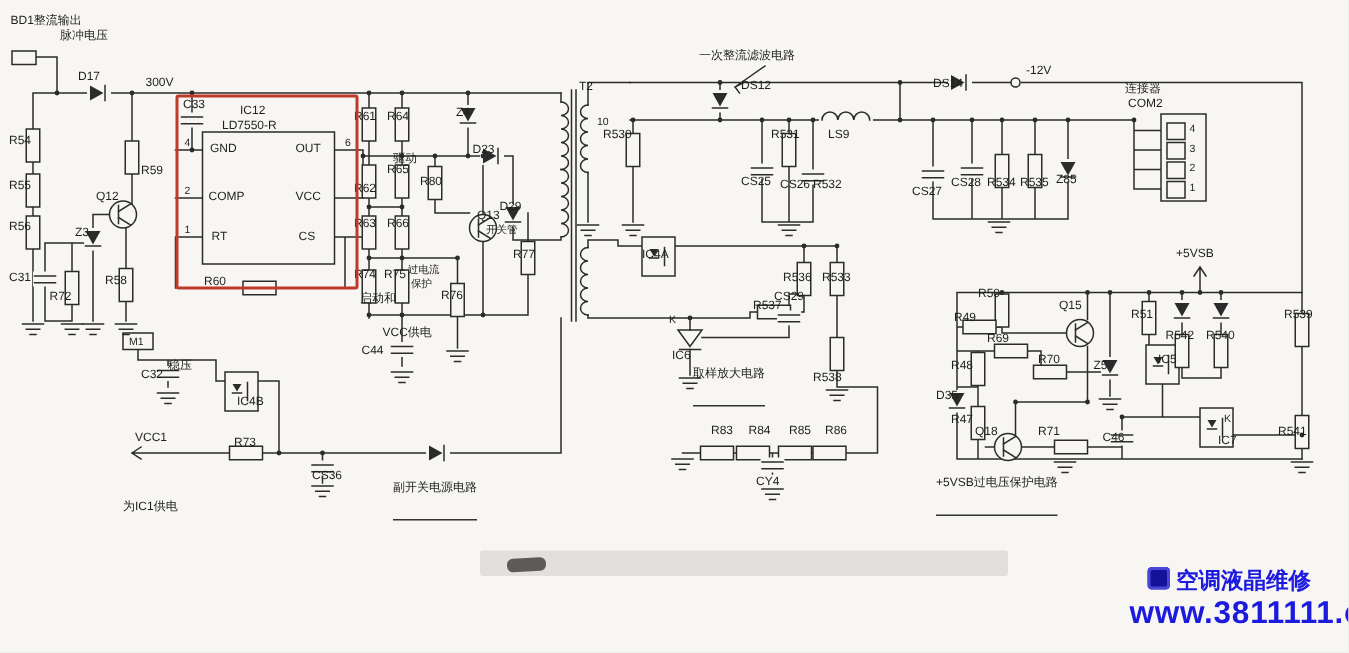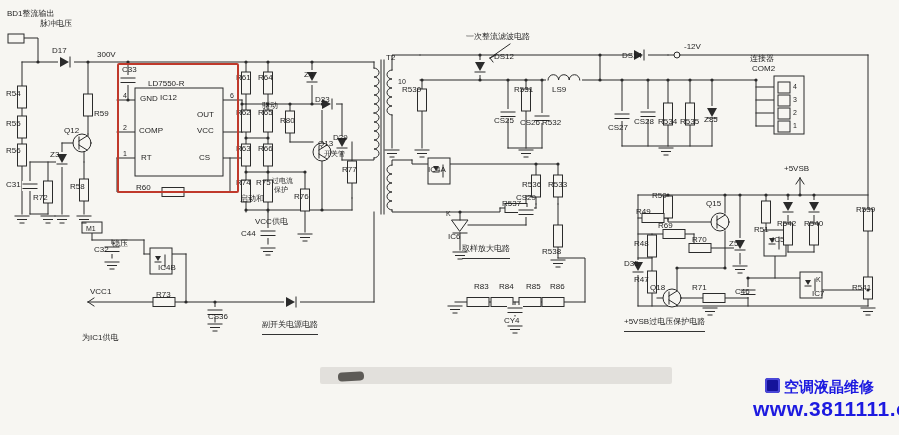--- a/index.html
+++ b/index.html
@@ -6,21 +6,21 @@
   #page{position:relative;width:899px;height:435px;background:#f7f6f2;overflow:hidden;
         font-family:"Liberation Sans",sans-serif;}
   #wires{position:absolute;left:0;top:0;}
   #wires line,#wires path,#wires circle,#wires rect{stroke:#2b2b2b;stroke-width:1;fill:none;stroke-linecap:square;}
   #wires .mask{fill:#f7f6f2;stroke:none;}
   #wires .box{fill:#f7f6f2;stroke:#2b2b2b;}
   #wires .fill{fill:#2b2b2b;stroke:none;}
   #wires .dot{fill:#2b2b2b;stroke:none;}
   .lbl{position:absolute;font-size:8px;line-height:1;color:#1f1f1f;white-space:nowrap;
        font-family:"Liberation Sans",sans-serif;}
-  .lbl.ann{border-bottom:1px solid #333;padding-bottom:5px;}
+  .lbl.ann{border-bottom:1px solid #333;padding-bottom:17px;}
   #highlight-box{position:absolute;left:117px;top:63px;width:118px;height:126px;
        border:2px solid #c0392b;border-radius:2px;}
   #title-band{position:absolute;left:320px;top:367px;width:352px;height:17px;
        background:rgba(120,115,105,.16);border-radius:2px;}
   #title-smudge{position:absolute;left:338px;top:372px;width:26px;height:9px;background:#3c3a36;
        border-radius:4px;opacity:.8;transform:rotate(-3deg);}
   #schematic-title{position:absolute;left:368px;top:370px;font-family:"Liberation Serif",serif;
        font-weight:bold;font-size:12.5px;letter-spacing:1px;color:#1c1c1c;}
   #watermark{position:absolute;left:750px;top:376px;width:146px;color:#1d1ae0;}
   #wm-icon{position:absolute;left:15px;top:2px;width:15px;height:15px;background:#15129a;
@@ -299,24 +299,24 @@
         <circle class="dot" cx="460" cy="212" r="1.6"></circle>
     </g>
   </svg>
 
   <div id="labels">
       <span class="lbl" style="left: 7px; top: 10px;">BD1整流输出</span>
       <span class="lbl" style="left: 7px; top: 20px; padding-left: 33px;">脉冲电压</span>
       <span class="lbl" style="left: 52px; top: 47px;">D17</span>
       <span class="lbl" style="left: 97px; top: 51px;">300V</span>
       <span class="lbl" style="left: 122px; top: 66px;">C33</span>
-      <span class="lbl" style="left: 160px; top: 70px; margin-top: 24px;">IC12</span>
+      <span class="lbl" style="left: 160px; top: 70px;">IC12</span>
       <span class="lbl" style="left: 148px; top: 80px;">LD7550-R</span>
       <span class="lbl" style="left: 140px; top: 95px;">GND</span>
-      <span class="lbl" style="left: 197px; top: 95px; margin-top: 16px;">OUT</span>
+      <span class="lbl" style="left: 197px; top: 95px;">OUT</span>
       <span class="lbl" style="left: 139px; top: 127px;">COMP</span>
       <span class="lbl" style="left: 197px; top: 127px;">VCC</span>
       <span class="lbl" style="left: 141px; top: 154px;">RT</span>
       <span class="lbl" style="left: 199px; top: 154px;">CS</span>
       <span class="lbl" style="left: 123px; top: 92px; font-size: 7px;">4</span>
       <span class="lbl" style="left: 123px; top: 124px; font-size: 7px;">2</span>
       <span class="lbl" style="left: 123px; top: 150px; font-size: 7px;">1</span>
       <span class="lbl" style="left: 230px; top: 92px; font-size: 7px;">6</span>
       <span class="lbl" style="left: 6px; top: 90px;">R54</span>
       <span class="lbl" style="left: 6px; top: 120px;">R55</span>
@@ -334,21 +334,21 @@
       <span class="lbl" style="left: 158px; top: 264px;">IC4B</span>
       <span class="lbl" style="left: 90px; top: 288px;">VCC1</span>
       <span class="lbl" style="left: 82px; top: 304px; margin-top: 30px;">为IC1供电</span>
       <span class="lbl" style="left: 156px; top: 291px;">R73</span>
       <span class="lbl" style="left: 196px; top: 313px; margin-left: 12px;">CS36</span>
       <span class="lbl ann" style="left: 262px; top: 321px;">副开关电源电路</span>
       <span class="lbl" style="left: 236px; top: 74px;">R61</span>
       <span class="lbl" style="left: 258px; top: 74px;">R64</span>
       <span class="lbl" style="left: 304px; top: 71px;">Z4</span>
       <span class="lbl" style="left: 262px; top: 102px;">驱动</span>
-      <span class="lbl" style="left: 236px; top: 109px; text-align: center;">R62</span>
+      <span class="lbl" style="left: 236px; top: 122px; text-align: center;">R62</span>
       <span class="lbl" style="left: 258px; top: 109px;">R65</span>
       <span class="lbl" style="left: 280px; top: 117px;">R80</span>
       <span class="lbl" style="left: 315px; top: 96px;">D23</span>
       <span class="lbl" style="left: 318px; top: 140px;">Q13</span>
       <span class="lbl" style="left: 324px; top: 150px; font-size: 7px;">开关管</span>
       <span class="lbl" style="left: 333px; top: 134px;">D29</span>
       <span class="lbl" style="left: 236px; top: 145px;">R63</span>
       <span class="lbl" style="left: 258px; top: 145px;">R66</span>
       <span class="lbl" style="left: 236px; top: 179px;">R74</span>
       <span class="lbl" style="left: 256px; top: 179px;">R75</span>
@@ -394,21 +394,21 @@
       <span class="lbl" style="left: 474px; top: 283px;">R83</span>
       <span class="lbl" style="left: 499px; top: 283px;">R84</span>
       <span class="lbl" style="left: 526px; top: 283px;">R85</span>
       <span class="lbl" style="left: 550px; top: 283px;">R86</span>
       <span class="lbl" style="left: 504px; top: 317px;">CY4</span>
       <span class="lbl" style="left: 784px; top: 165px;">+5VSB</span>
       <span class="lbl" style="left: 652px; top: 192px;">R50</span>
       <span class="lbl" style="left: 636px; top: 208px;">R49</span>
       <span class="lbl" style="left: 658px; top: 222px;">R69</span>
       <span class="lbl" style="left: 706px; top: 200px;">Q15</span>
-      <span class="lbl" style="left: 754px; top: 206px; margin-top: 20px;">R51</span>
+      <span class="lbl" style="left: 754px; top: 206px;">R51</span>
       <span class="lbl" style="left: 634px; top: 240px;">R48</span>
       <span class="lbl" style="left: 692px; top: 236px;">R70</span>
       <span class="lbl" style="left: 729px; top: 240px;">Z5</span>
       <span class="lbl" style="left: 772px; top: 236px;">IC5</span>
       <span class="lbl" style="left: 624px; top: 260px;">D35</span>
       <span class="lbl" style="left: 634px; top: 276px;">R47</span>
       <span class="lbl" style="left: 650px; top: 284px;">Q18</span>
       <span class="lbl" style="left: 692px; top: 284px;">R71</span>
       <span class="lbl" style="left: 735px; top: 288px;">C46</span>
       <span class="lbl" style="left: 812px; top: 290px;">IC7</span>

